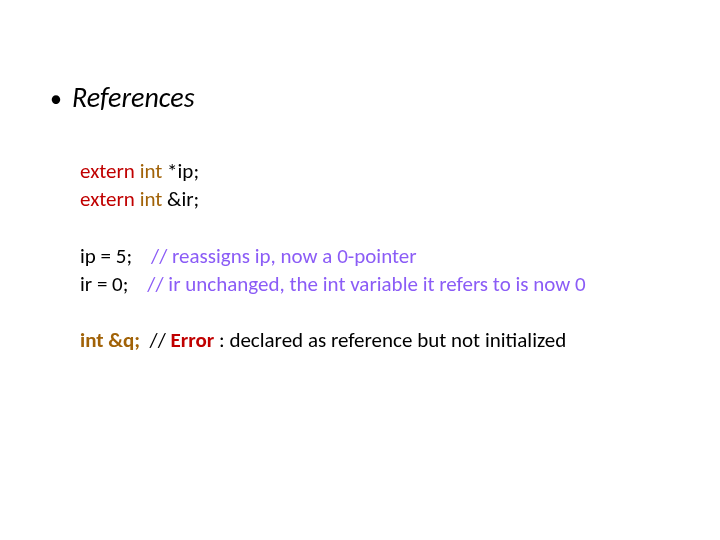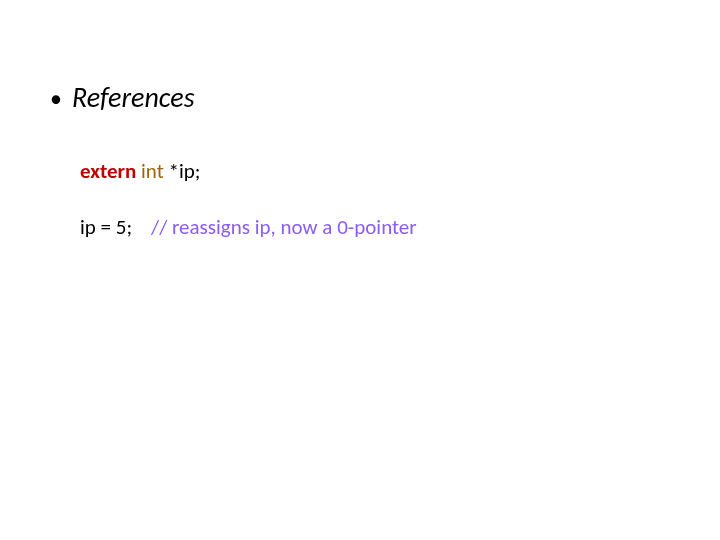--- a/index.html
+++ b/index.html
@@ -31,42 +31,45 @@
     font-size: 24px;
     line-height: 1;
   }
   .code-block {
     padding-left: 30px;
     font-size: 21px;
     line-height: 1.35;
   }
   .code-block .line { white-space: pre; }
   .gap { height: 28px; }
-  .kw-red   { color: #c00000; font-weight: 700; }
+  .kw-red   { color: #c00000; font-weight: 400; }
   .kw-blue  { color: #a16207; }
   .cm-green { color: #8b5cf6; }
   .err-red  { color: #c00000; font-weight: 700; }
 </style>
 </head>
 <body>
 
 <div class="slide">
 
   <div class="heading">
     <span class="bullet">•</span>
     <span>References</span>
   </div>
 
   <div class="code-block">
 
     <div class="line"><span class="kw-red">extern</span><span class="kw-blue"> int </span><span>*ip;</span></div>
 
+    <div class="line"><span class="kw-red">extern</span><span class="kw-blue"> int </span><span>&amp;ir;</span></div>
 
     <div class="gap"></div>
 
     <div class="line"><span>ip = 5;    </span><span class="cm-green">// reassigns ip, now a 0-pointer</span></div>
 
+    <div class="line"><span>ir = 0;    </span><span class="cm-green">// ir unchanged, the int variable it refers to is now 0</span></div>
 
     <div class="gap"></div>
 
+    <div class="line"><span class="kw-blue" style="font-weight:700">int &amp;q;</span><span>  // </span><span class="err-red">Error</span><span> : declared as reference but not initialized</span></div>
 
   </div>
 </div>
 
 </body></html>

